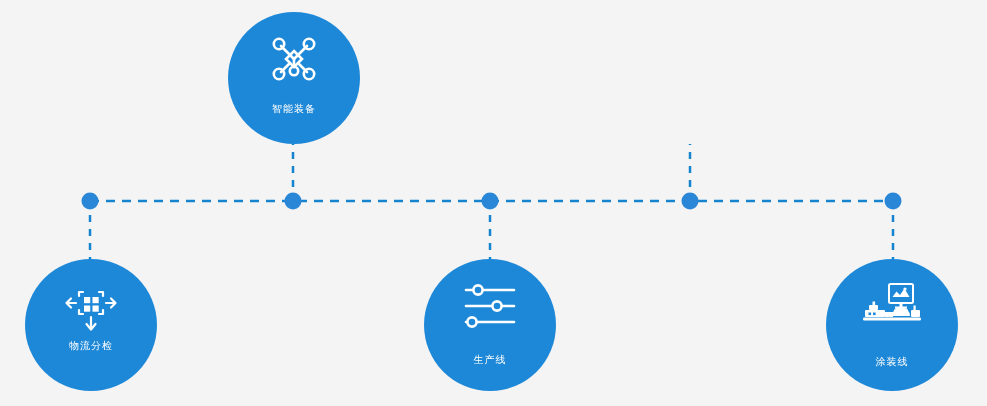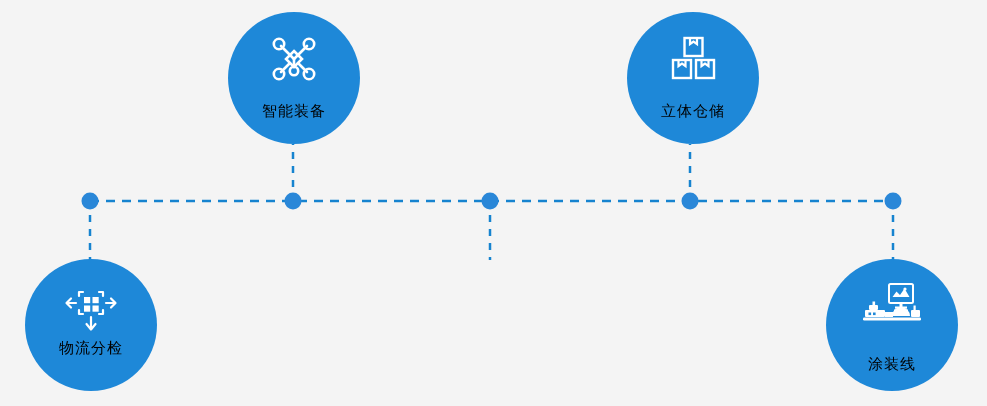--- a/index.html
+++ b/index.html
@@ -54,22 +54,22 @@
     display: flex;
     flex-direction: column;
     align-items: center;
     justify-content: flex-start;
     box-sizing: border-box;
   }
   .node .icon-wrap {
     display: block;
   }
   .node .node-label {
-    color: #000000;
-    font-size: 15px;
+    color: #ffffff;
+    font-size: 10px;
     letter-spacing: 1px;
     white-space: nowrap;
     text-align: right;
     font-weight: 400;
   }
 
   
   #node-intelligent-equipment {
     left: 228px; top: 12px; width: 132px; height: 132px;
     padding-top: 22px;
@@ -140,36 +140,20 @@
         <circle cx="41" cy="10" r="5.2"></circle>
         <circle cx="11" cy="40" r="5.2"></circle>
         <circle cx="41" cy="40" r="5.2"></circle>
 
         <circle cx="26" cy="37" r="4.2"></circle>
       </svg>
     </span>
     <span class="node-label">智能装备</span>
   </div>
 
-  <div class="node" id="node-stereoscopic-warehouse">
-    <span class="icon-wrap">
-      <svg width="52" height="50" viewBox="0 0 52 50" xmlns="http://www.w3.org/2000/svg" fill="none" stroke="#ffffff" stroke-width="2.4">
-
-        <rect x="17.5" y="4" width="18" height="18"></rect>
-        <path d="M23 4 L23 10 L26.5 7.5 L30 10 L30 4" stroke-width="2.2"></path>
-
-        <rect x="6" y="26" width="18" height="18"></rect>
-        <path d="M11.5 26 L11.5 32 L15 29.5 L18.5 32 L18.5 26" stroke-width="2.2"></path>
-
-        <rect x="29" y="26" width="18" height="18"></rect>
-        <path d="M34.5 26 L34.5 32 L38 29.5 L41.5 32 L41.5 26" stroke-width="2.2"></path>
-      </svg>
-    </span>
-    <span class="node-label">立体仓储</span>
-  </div>
 
   <div class="node" id="node-logistics-sorting">
     <span class="icon-wrap">
       <svg width="58" height="56" viewBox="0 0 58 56" xmlns="http://www.w3.org/2000/svg" fill="none" stroke="#ffffff" stroke-width="2.2" stroke-linecap="round" stroke-linejoin="round">
 
         <path d="M21 13 L17 13 L17 17"></path>
         <path d="M37 13 L41 13 L41 17"></path>
         <path d="M21 35 L17 35 L17 31"></path>
         <path d="M37 35 L41 35 L41 31"></path>
 
@@ -184,20 +168,36 @@
         <path d="M44 24 L53 24"></path>
         <path d="M49 19.5 L53.5 24 L49 28.5"></path>
 
         <path d="M29 38 L29 50"></path>
         <path d="M24.5 45 L29 50.5 L33.5 45"></path>
       </svg>
     </span>
     <span class="node-label">物流分检</span>
   </div>
 
+  <div class="node" id="node-production-line">
+    <span class="icon-wrap">
+      <svg width="58" height="46" viewBox="0 0 58 46" xmlns="http://www.w3.org/2000/svg" fill="none" stroke="#ffffff" stroke-width="2.6" stroke-linecap="round">
+
+        <line x1="5" y1="7" x2="53" y2="7"></line>
+        <circle cx="17" cy="7" r="4.6" fill="#1e88d8"></circle>
+
+        <line x1="5" y1="23" x2="53" y2="23"></line>
+        <circle cx="36" cy="23" r="4.6" fill="#1e88d8"></circle>
+
+        <line x1="5" y1="39" x2="53" y2="39"></line>
+        <circle cx="11" cy="39" r="4.6" fill="#1e88d8"></circle>
+      </svg>
+    </span>
+    <span class="node-label">生产线</span>
+  </div>
 
   <div class="node" id="node-painting-line">
     <span class="icon-wrap">
       <svg width="62" height="44" viewBox="0 0 62 44" xmlns="http://www.w3.org/2000/svg" xmlns:xlink="http://www.w3.org/1999/xlink">
 
         <rect x="28" y="1" width="24" height="19" rx="1.5" fill="none" stroke="#ffffff" stroke-width="2"></rect>
         <path d="M31.5 14 L35.5 8.5 L39 12 L43.5 5.5 L48.5 14 Z" fill="#ffffff"></path>
         <circle cx="44" cy="6" r="1.6" fill="#ffffff"></circle>
 
         <rect x="38.5" y="20" width="3" height="4" fill="#ffffff"></rect>

